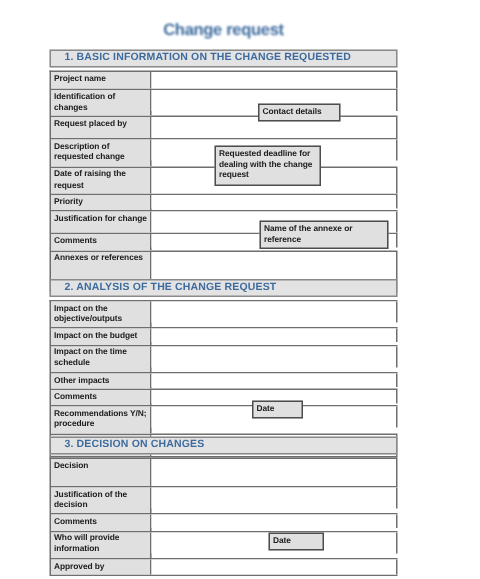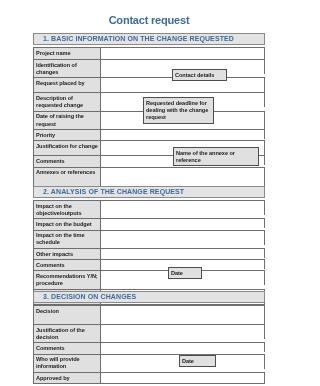--- a/index.html
+++ b/index.html
@@ -109,21 +109,21 @@
     line-height: 7.2px;
     padding: 1.5px 2px;
     letter-spacing: -0.05px;
   }
 </style>
 </head>
 <body>
 
 <div class="page">
 
-  <div class="doc-title">Contact request</div>
+  <div class="doc-title">Change request</div>
 
   <div class="section" style="top:33px;">
     <div class="section-header">1. BASIC INFORMATION ON THE CHANGE REQUESTED</div>
     <div class="table">
 
       <div class="row">
         <div class="cell-label">Project name</div>
         <div class="cell-value" style="height:11px"></div>
       </div>
 

